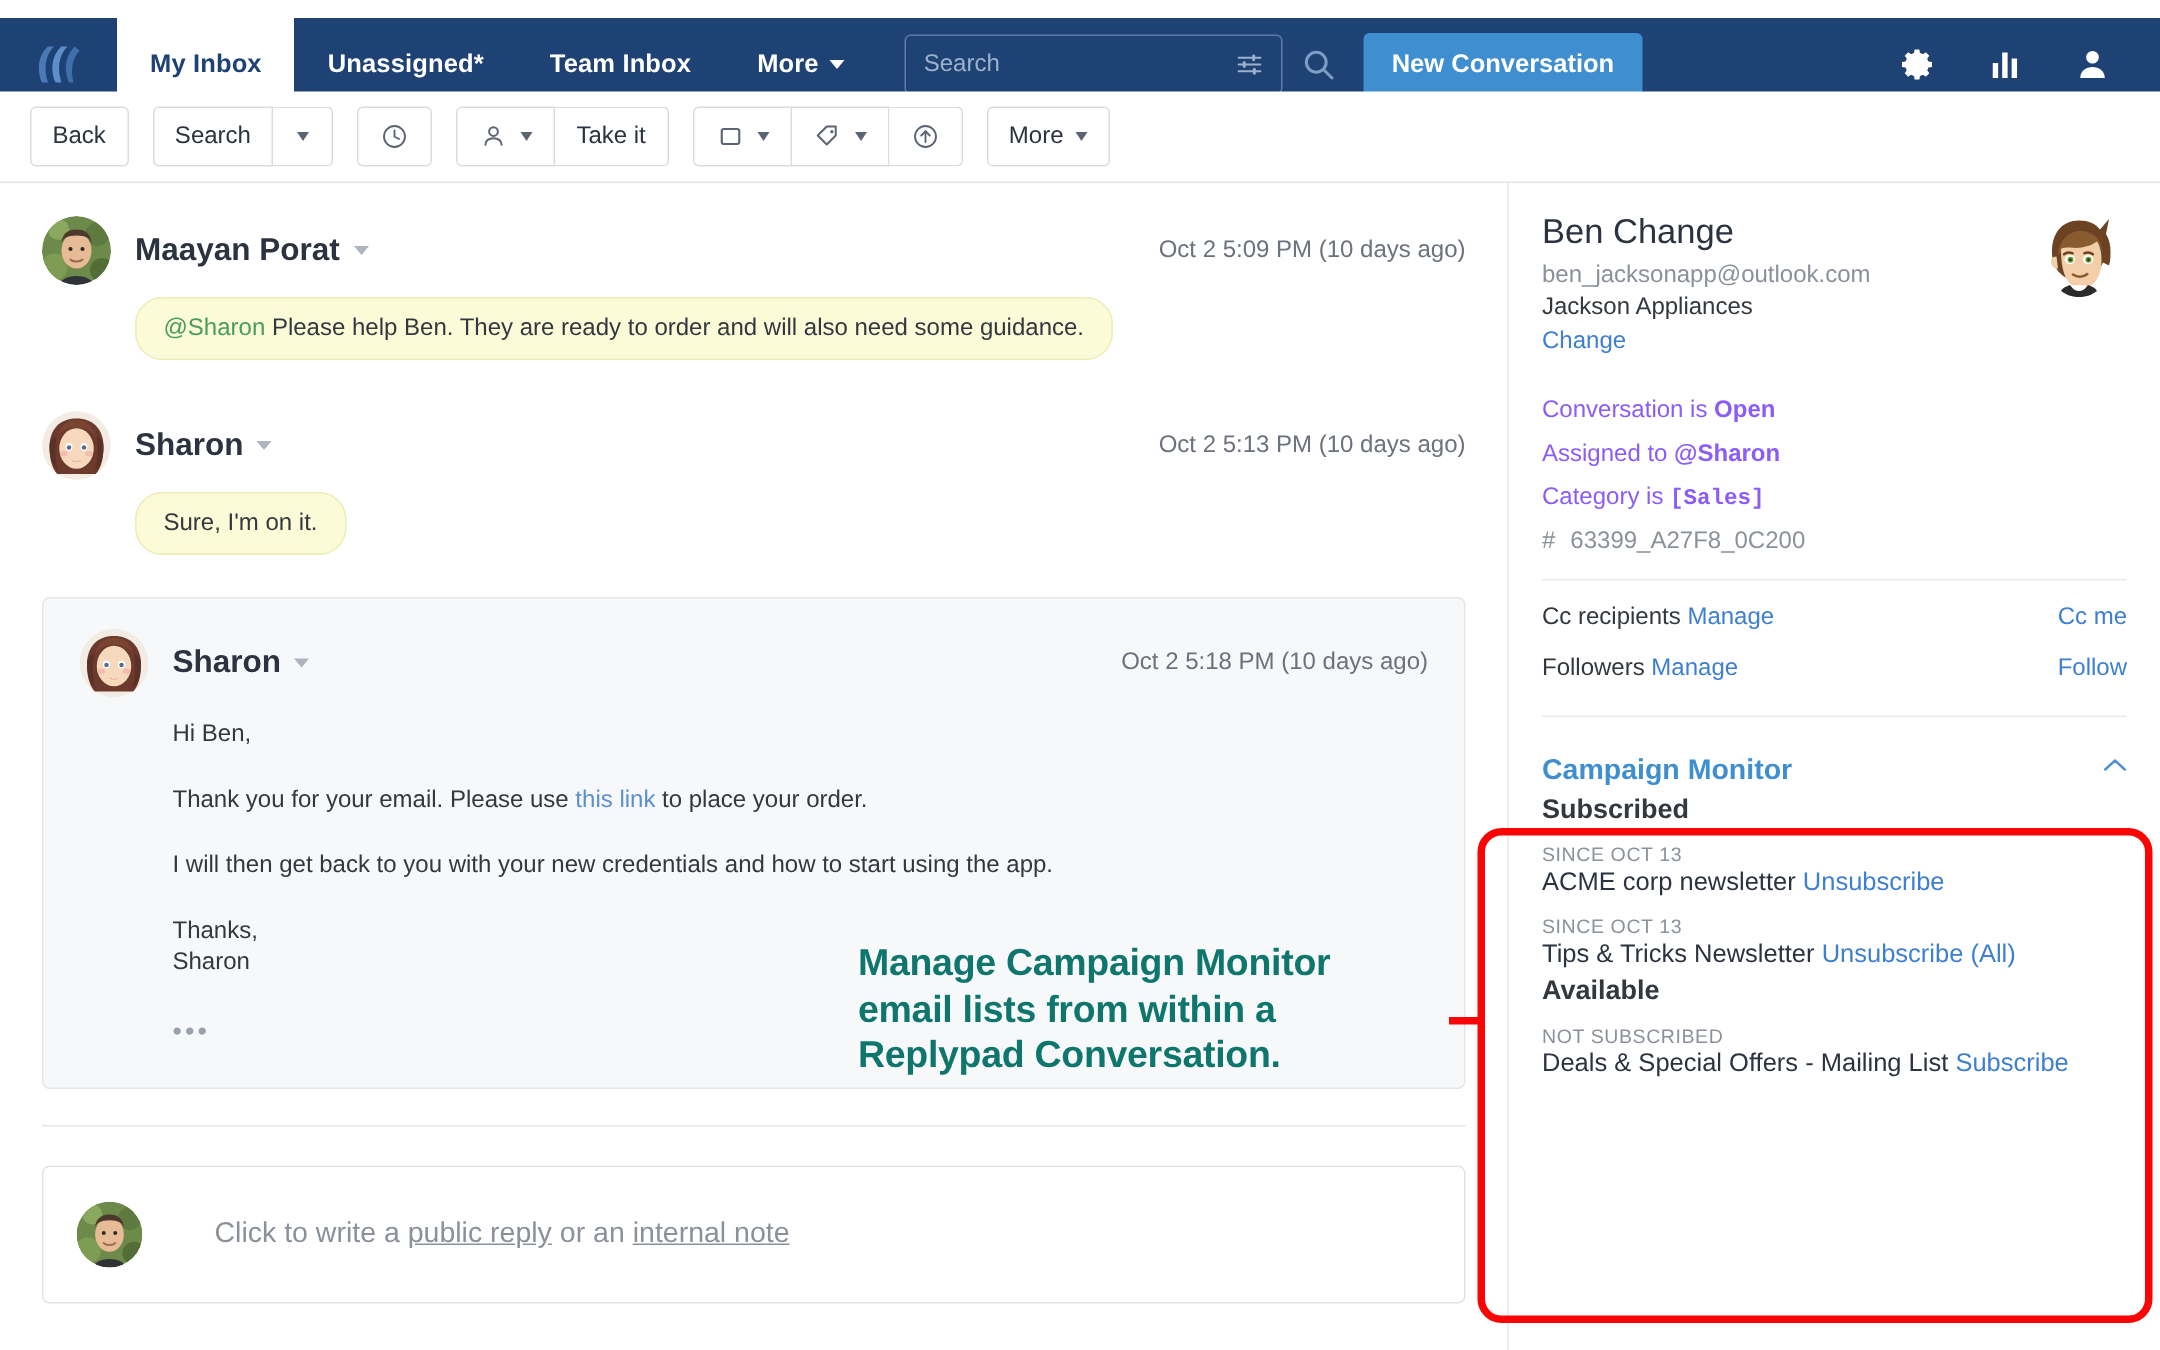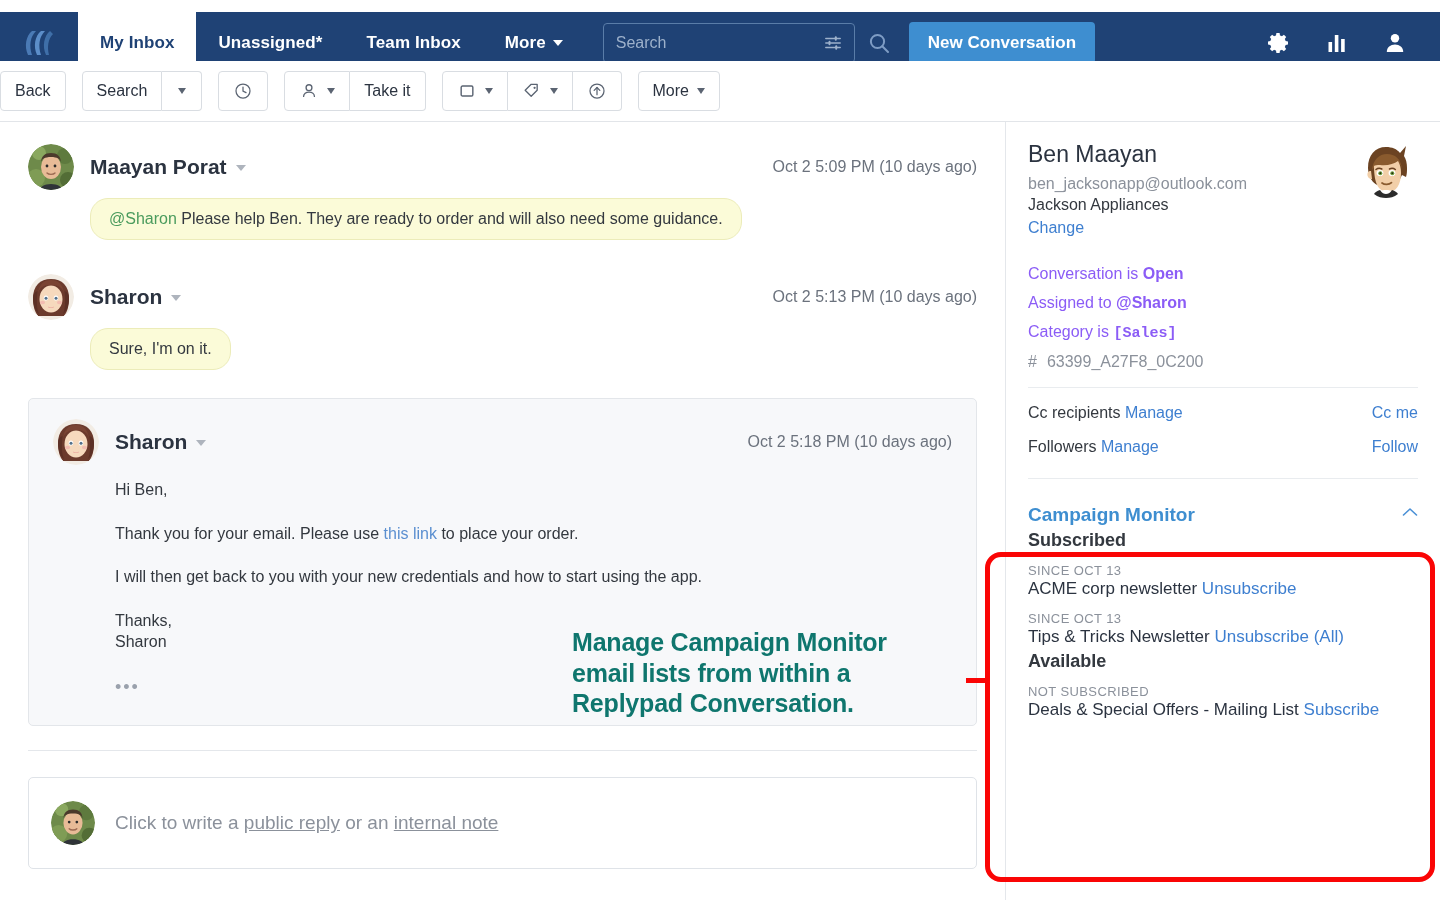--- a/index.html
+++ b/index.html
@@ -66,21 +66,21 @@
   .nav-right { margin-left: auto; display: flex; align-items: center; padding-right: 16px; }
   .nav-icon-btn {
     width: 58px; height: 61px; display: flex; align-items: center;
     justify-content: center; cursor: pointer;
   }
 
   
   .toolbar {
     position: absolute; left: 0; top: 61px; width: 1440px; height: 61px;
     background: #ffffff; border-bottom: 1px solid #e2e5e9;
-    display: flex; align-items: center; gap: 16px;
+    display: flex; align-items: center; padding-left: 20px; gap: 16px;
   }
   .btn-group { display: flex; align-items: stretch; }
   .tb-btn {
     height: 40px; min-width: 40px; padding: 0 14px;
     background: #ffffff; border: 1px solid #d9dde2;
     display: flex; align-items: center; justify-content: center;
     font-size: 16px; color: #2b3340; cursor: pointer;
     font-family: "Liberation Sans", sans-serif; white-space: nowrap;
   }
   .btn-group .tb-btn + .tb-btn { border-left: none; }
@@ -146,20 +146,21 @@
 
   .thread-divider {
     margin: 24px 28px 0 28px; height: 1px; background: #e4e7eb;
   }
 
   .reply-box {
     margin: 26px 28px 0 28px;
     border: 1px solid #dfe3e8; border-radius: 5px; background: #ffffff;
     height: 92px; display: flex; align-items: center; padding: 0 22px;
     cursor: text;
+    gap: 28px;
   }
   .reply-avatar { width: 44px; height: 44px; border-radius: 50%; overflow:hidden; flex:0 0 auto; }
   .reply-placeholder {
     margin-left: 20px; font-size: 19px; color: #8b919b;
   }
   .reply-placeholder u { text-decoration: underline; }
 
   
   .sidebar {
     position: absolute; left: 1005px; top: 122px;
@@ -506,21 +507,21 @@
     </svg>
     <div class="reply-placeholder"><span>Click to write a </span><u>public reply</u><span> or an </span><u>internal note</u></div>
   </div>
 </div>
 
 <div class="sidebar">
 
   <div class="sb-section">
     <div class="contact-row">
       <div class="contact-info">
-        <div class="contact-name">Ben Maayan</div>
+        <div class="contact-name">Ben Change</div>
         <div class="contact-email">ben_jacksonapp@outlook.com</div>
         <div class="contact-company">Jackson Appliances</div>
         <div class="contact-change"><a class="link">Change</a></div>
       </div>
       <svg class="contact-avatar" viewBox="0 0 64 64">
         <rect width="64" height="64" fill="#ffffff"></rect>
         <path d="M14 28c0-13 7-21 18-21 6 0 11 2 14 6l6-7-2 10c2 3 3 7 3 12 0 3 0 6-1 9l-4-2-3 6c-3 4-8 6-13 6-11 0-18-8-18-19z" fill="#6b4322"></path>
         <path d="M18 30c1-10 7-16 15-16s14 5 15 15c-1-3-2-6-4-7-4 4-12 6-20 5-3 0-5 1-6 3z" fill="#8a5b2e"></path>
         <path d="M20 26c0 18 5 26 14 26 8 0 13-7 13-19 0-5-1-9-3-12-4 3-11 5-18 4-3 0-5 0-6 1z" fill="#f2cfa8"></path>
         <path d="M17 31c-3 0-4 2-3.5 4.5.5 2.5 2.5 4 4.5 3.5z" fill="#f2cfa8"></path>

